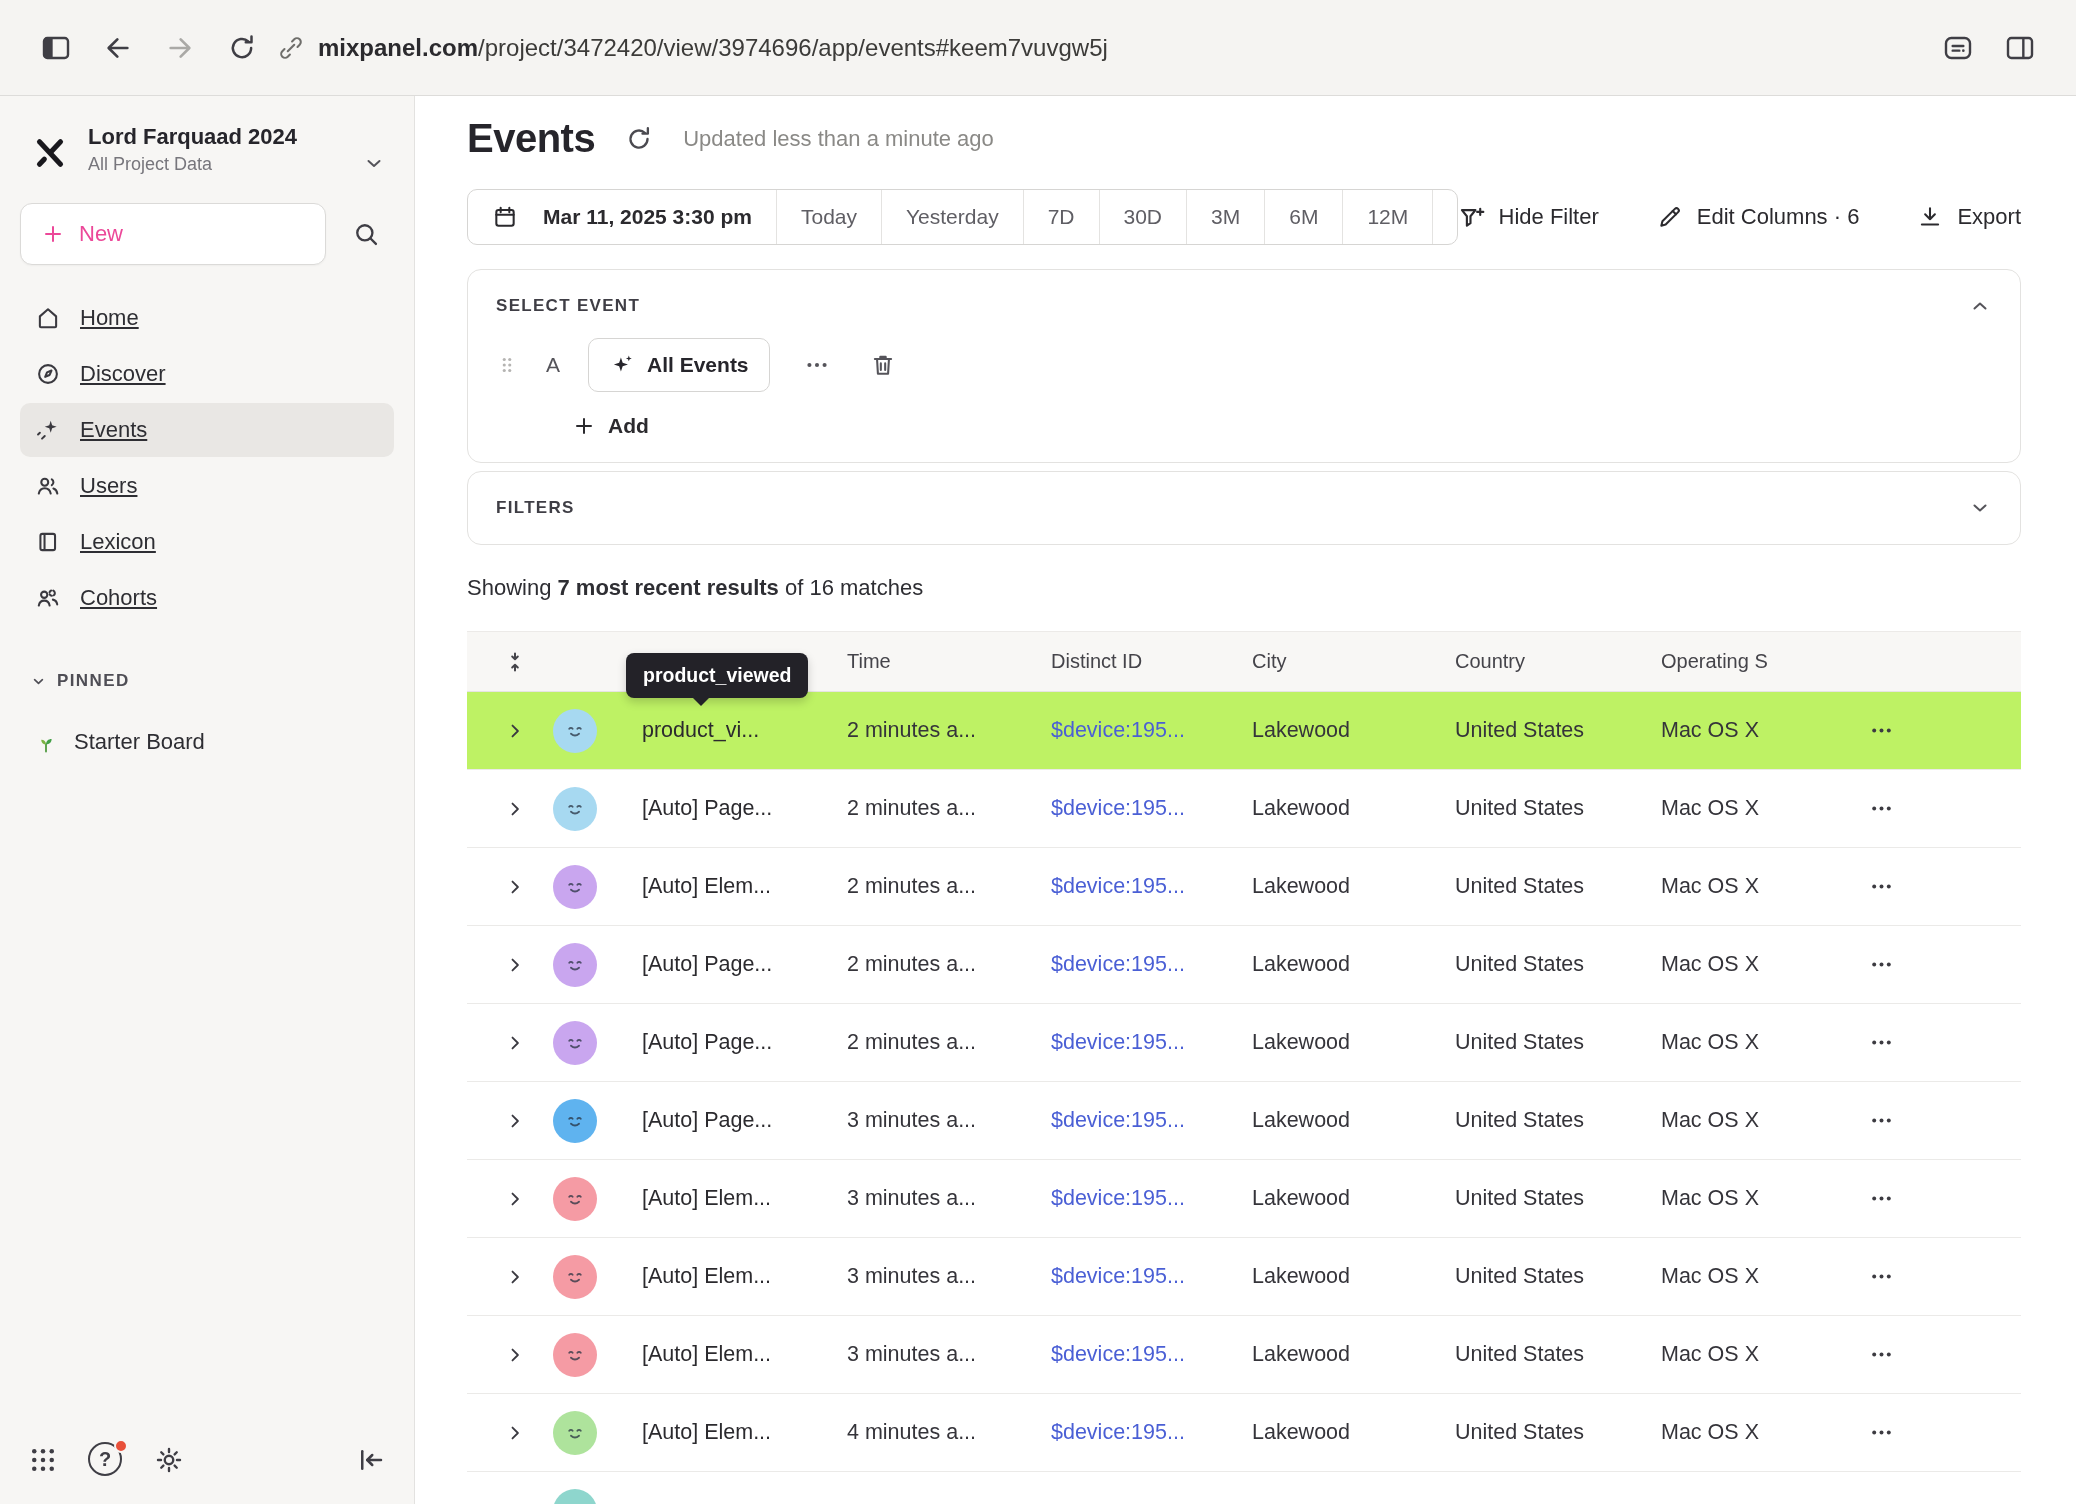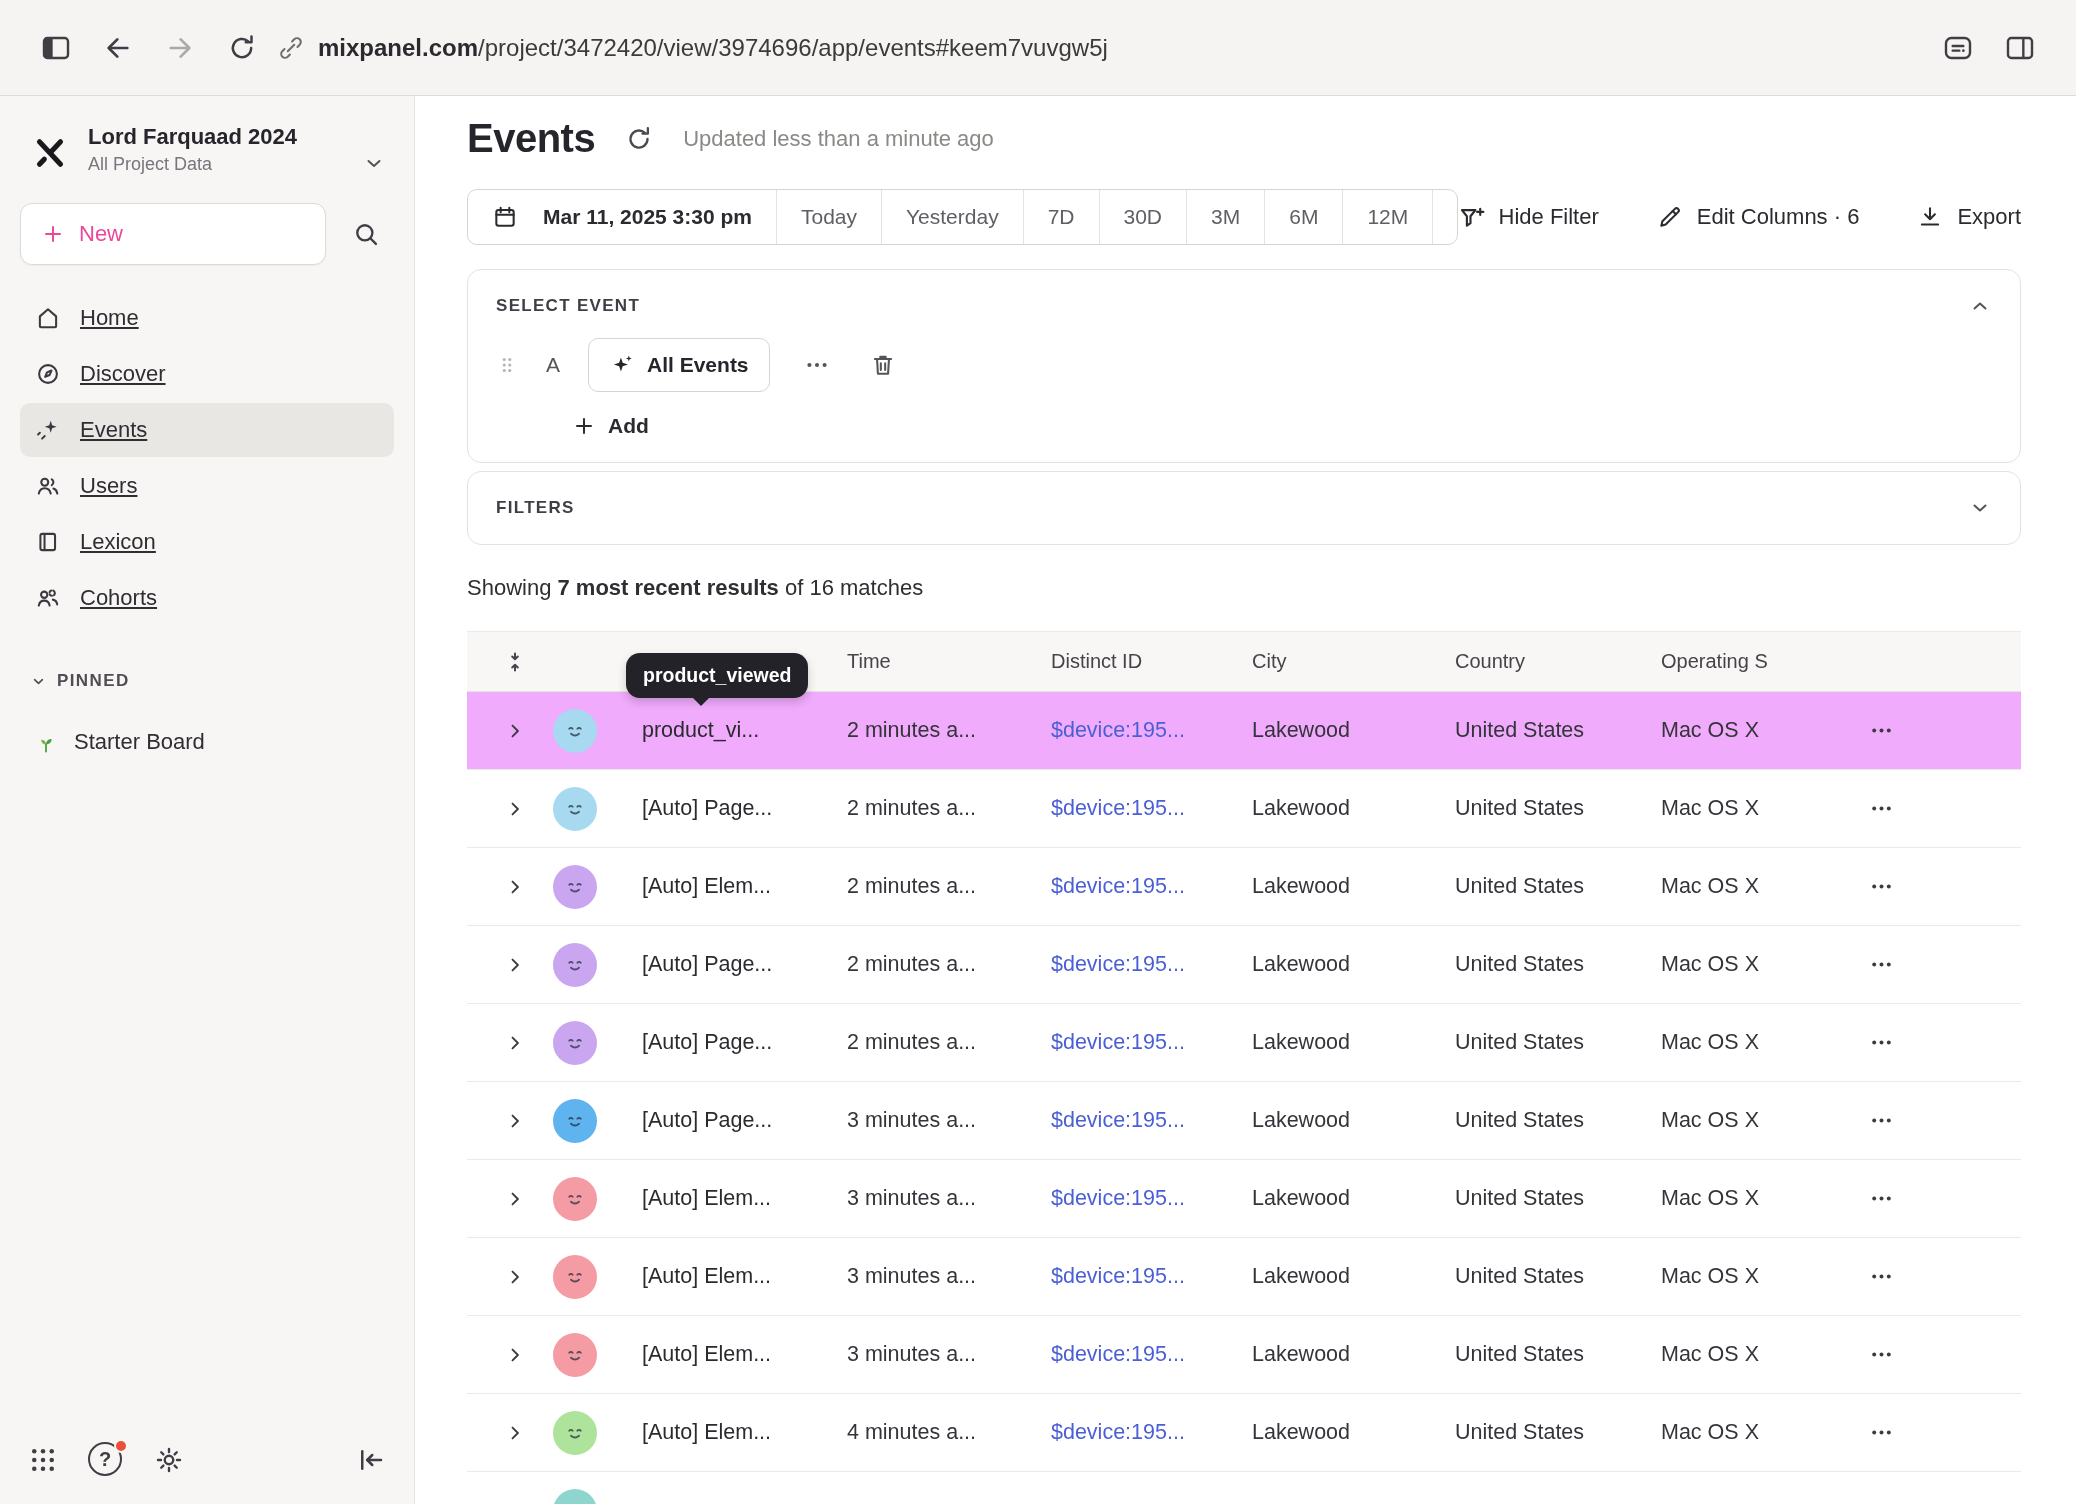--- a/index.html
+++ b/index.html
@@ -112,32 +112,32 @@
     display:grid; grid-template-columns:75px 65px 240px 204px 201px 203px 206px 160px 1fr;
     align-items:center;
   }
   .thead{
     height:61px; background:#f8f7f5; border-top:1px solid #eceae8; border-bottom:1px solid #e6e4e2;
     font-size:20px; color:#45444a; font-weight:500;
   }
   .thead .hcell{ padding-right:8px; }
   .collapse-all{ display:flex; justify-content:center; padding-left:20px; color:#45444a; cursor:pointer; }
   .row{ height:78px; border-bottom:1px solid #ebeae8; background:#fff; font-size:21.5px; color:#35343a; cursor:pointer; }
-  .row-highlight{ background:#f0abfc; }
+  .row-highlight{ background:#bef264; }
   .cell-chevron{ display:flex; justify-content:center; padding-left:20px; color:#3a3940; }
   .cell-avatar{ display:flex; justify-content:center; }
   .avatar{ width:44px; height:44px; border-radius:50%; display:flex; align-items:center; justify-content:center; }
   .cell-event{ padding-left:35px; font-weight:500; color:#2b2a2e; overflow:hidden; white-space:nowrap; }
   .cell-link{ color:#4a5fd5; font-weight:500; }
   .cell-actions{ display:flex; justify-content:center; padding-right:80px; color:#3c3b41; }
 
   .tooltip{
     position:absolute; left:159px; top:22px; z-index:5;
     background:#232228; color:#ffffff; font-size:19.5px; font-weight:600;
-    padding:11px 17px; border-radius:14px; white-space:nowrap;
+    padding:11px 17px; border-radius:8px; white-space:nowrap;
     box-shadow:0 4px 10px rgba(0,0,0,0.18);
   }
   .tooltip::after{
     content:""; position:absolute; left:66px; bottom:-8px;
     border-left:9px solid transparent; border-right:9px solid transparent; border-top:9px solid #232228;
   }
 
   svg{ display:block; }
 </style>
 </head>

